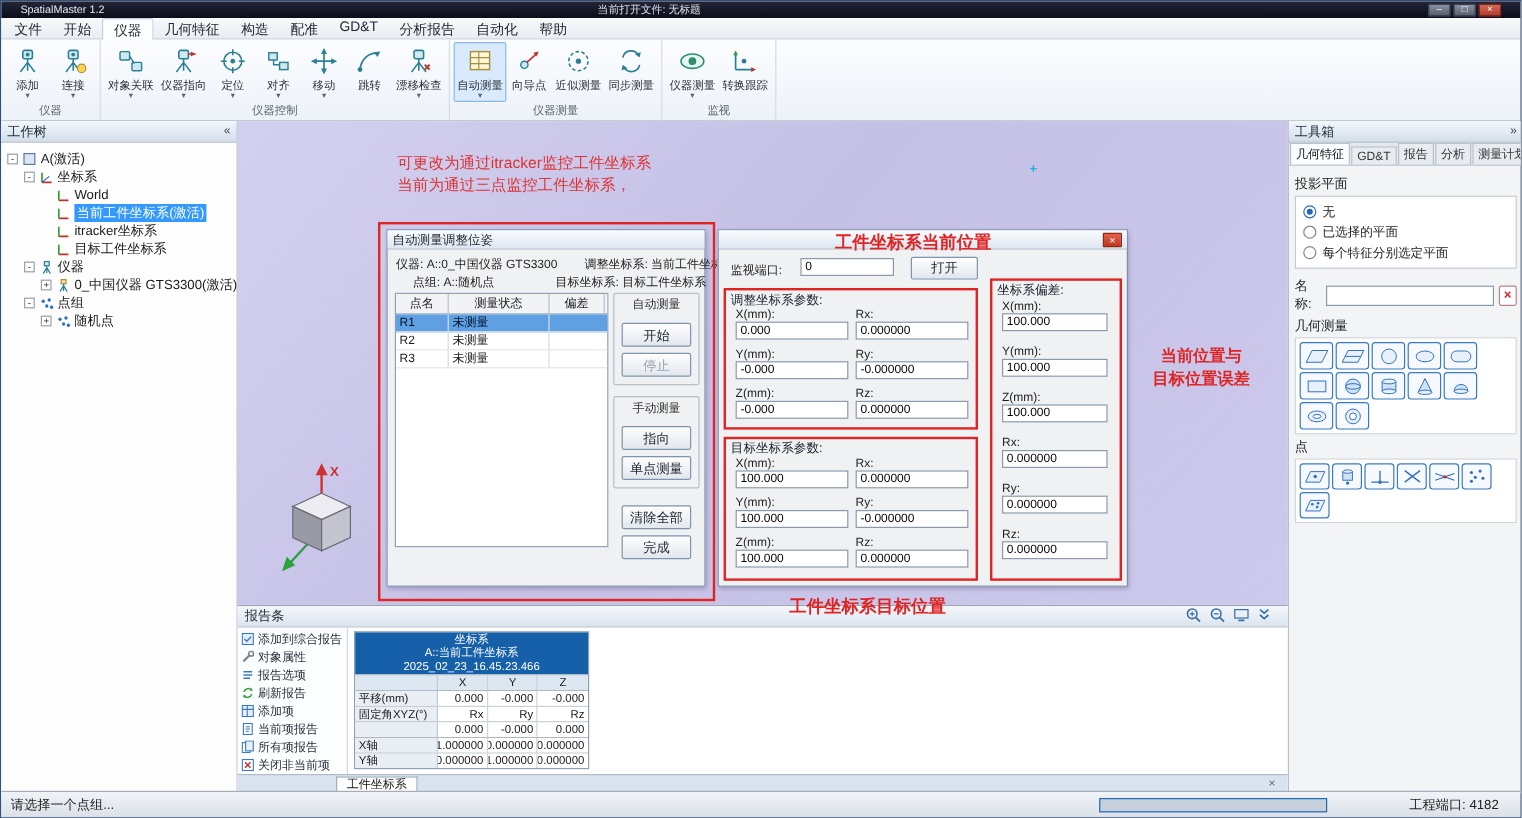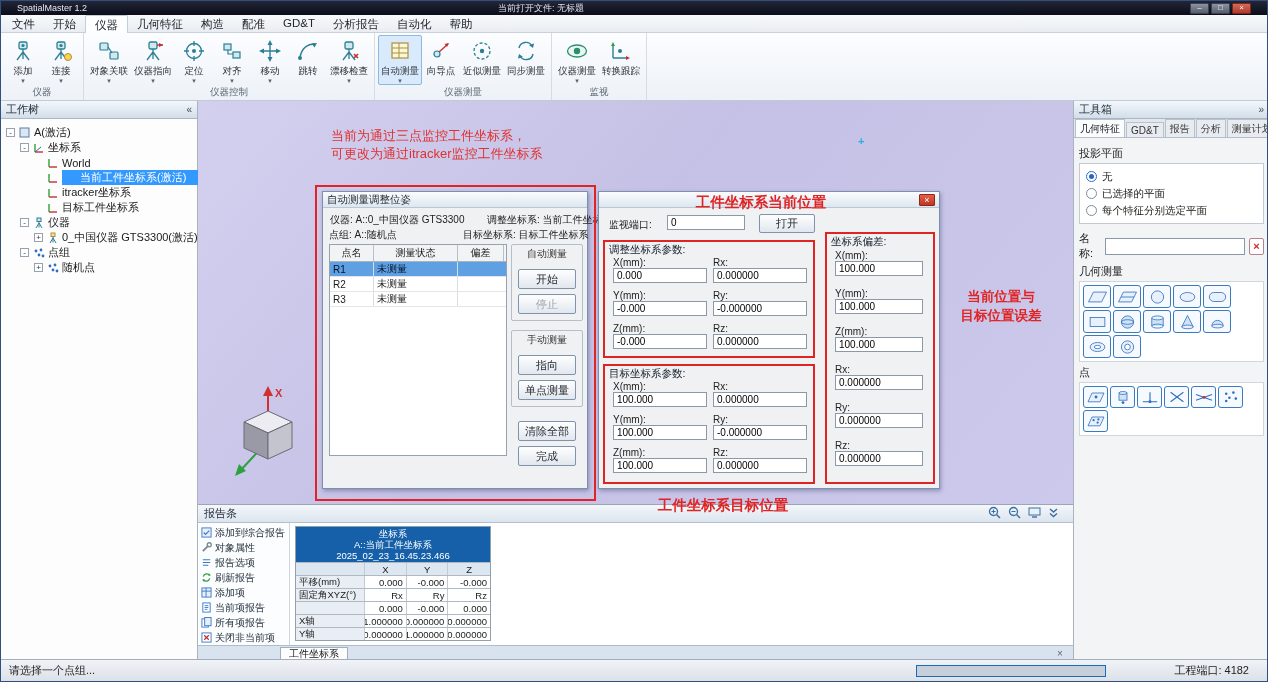--- a/index.html
+++ b/index.html
@@ -39,21 +39,21 @@
   .panel-header{height:18px;background:linear-gradient(#f3f7fb,#d3deea);border-bottom:1px solid #a9b6c4;display:flex;align-items:center;padding:0 5px;font-size:11px;color:#22303e;}
   .ph-glyph{margin-left:auto;font-size:10px;color:#445;}
 
   
   .tree{padding:6px 2px;font-size:11px;flex:1;background:#fdfdfe;}
   .tnode{display:flex;align-items:center;height:15px;white-space:nowrap;}
   .lvl0{padding-left:3px;}.lvl1{padding-left:17px;}.lvl2{padding-left:31px;}
   .texp{width:9px;height:9px;border:1px solid #98a2ae;background:#fff;font-size:8px;line-height:7px;text-align:center;color:#333;margin-right:3px;flex:none;}
   .texp.none{visibility:hidden;}
   .ticon{width:13px;height:12px;margin-right:3px;flex:none;display:flex;align-items:center;justify-content:center;}
-  .tnode.sel .tlabel{background:#3399ff;color:#fff;padding:0 18px;}
+  .tnode.sel .tlabel{background:#3399ff;color:#fff;padding:0 2px;}
 
   
   .canvas{height:403px;position:relative;background:linear-gradient(130deg,#d3d0ef 0%,#c5c1e6 45%,#cdc9ec 100%);overflow:hidden;}
   .pt-marker{position:absolute;font-size:11px;font-weight:bold;color:#25aee0;}
 
   
   .overlay{position:absolute;inset:0;z-index:90;pointer-events:none;}
   .anno{position:absolute;color:#e02424;font-weight:bold;}
   .anno.note{font-size:13px;line-height:18px;font-weight:normal;color:#e03030;}
   .anno.big{font-size:14.5px;}
@@ -464,21 +464,21 @@
       <div class="canvas">
 
         <span class="pt-marker" style="left:660px;top:34px;">+</span>
 
         <div class="dlg" style="left:124px;top:90px;width:266px;height:298px;">
           <div class="dlg-title">
             <span>自动测量调整位姿</span>
           </div>
           <span class="pd-info" style="left:7px;top:21px;"><span>仪器:</span> <span>A::0_中国仪器 GTS3300</span></span>
           <span class="pd-info" style="left:140px;top:21px;margin-left:24px;"><span>调整坐标系:</span> <span>当前工件坐标系</span></span>
-          <span class="pd-info" style="left:6px;top:36px;text-align:center;"><span>点组:</span> <span>A::随机点</span></span>
+          <span class="pd-info" style="left:21px;top:36px;text-align:center;"><span>点组:</span> <span>A::随机点</span></span>
           <span class="pd-info" style="left:140px;top:36px;"><span>目标坐标系:</span> <span>目标工件坐标系</span></span>
 
           <div class="pd-table">
             <div class="pd-tr head">
               <span class="pd-td c1">点名</span>
               <span class="pd-td c2">测量状态</span>
               <span class="pd-td c3">偏差</span>
             </div>
             <div class="pd-tr sel">
               <span class="pd-td c1">R1</span>
@@ -715,22 +715,22 @@
         </div>
         <div class="rp-tabs">
           <span class="rp-doctab">工件坐标系</span>
           <span class="rp-x">×</span>
         </div>
       </div>
 
       <div class="overlay">
         <div class="redbox" style="left:117px;top:84px;width:281px;height:316px;"></div>
         <div class="anno note" style="left:133px;top:26px;">
+          <div>可更改为通过itracker监控工件坐标系</div>
           <div>当前为通过三点监控工件坐标系，</div>
-          <div>可更改为通过itracker监控工件坐标系</div>
         </div>
         <div class="anno big" style="left:458px;top:92px;width:210px;text-align:center;">工件坐标系当前位置</div>
         <div class="anno" style="left:748px;top:186px;width:110px;text-align:center;font-size:13.5px;line-height:19px;">
           <div>当前位置与</div>
           <div>目标位置误差</div>
         </div>
         <div class="anno big" style="left:440px;top:395px;width:170px;text-align:center;">工件坐标系目标位置</div>
       </div>
     </div>
 

